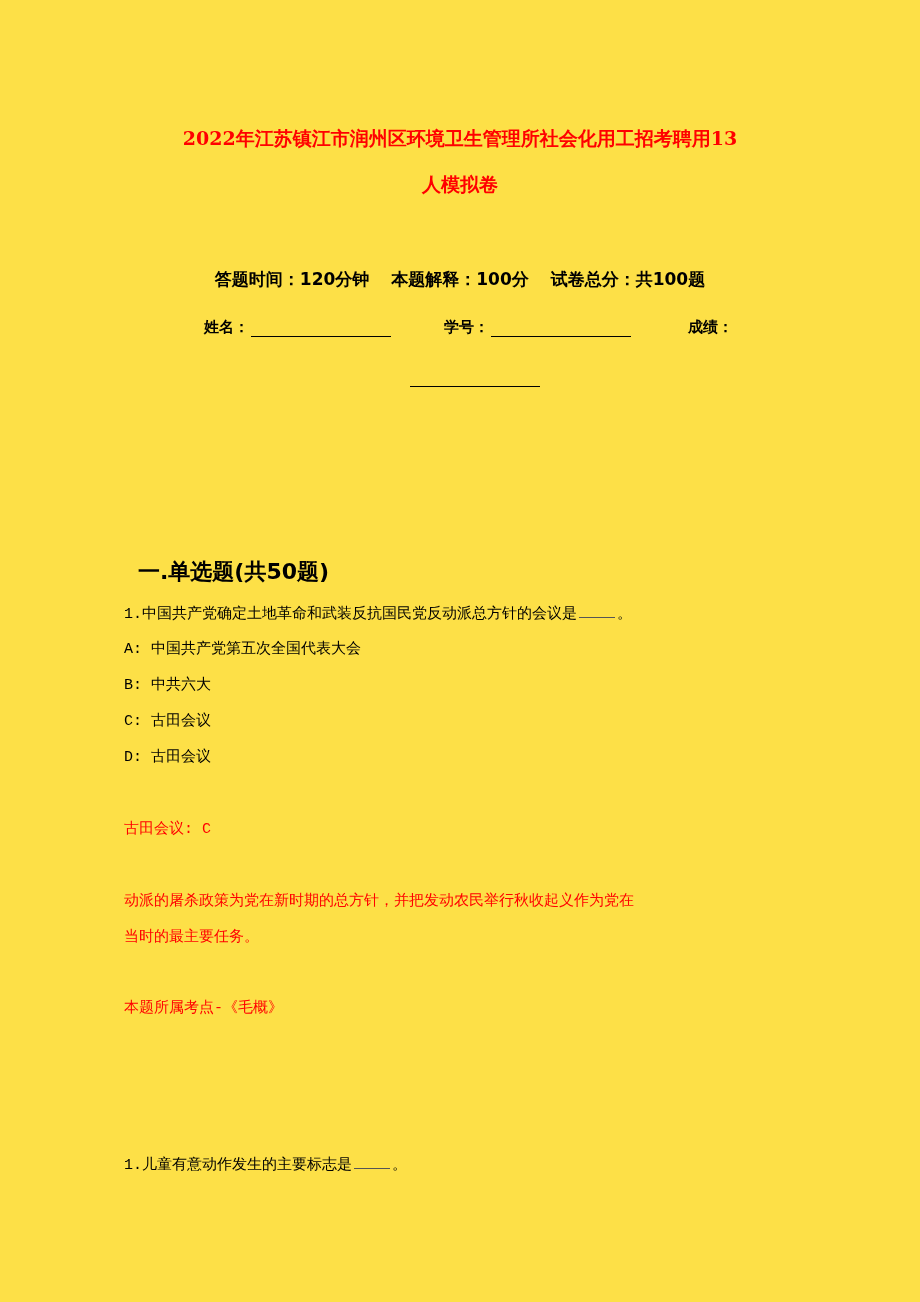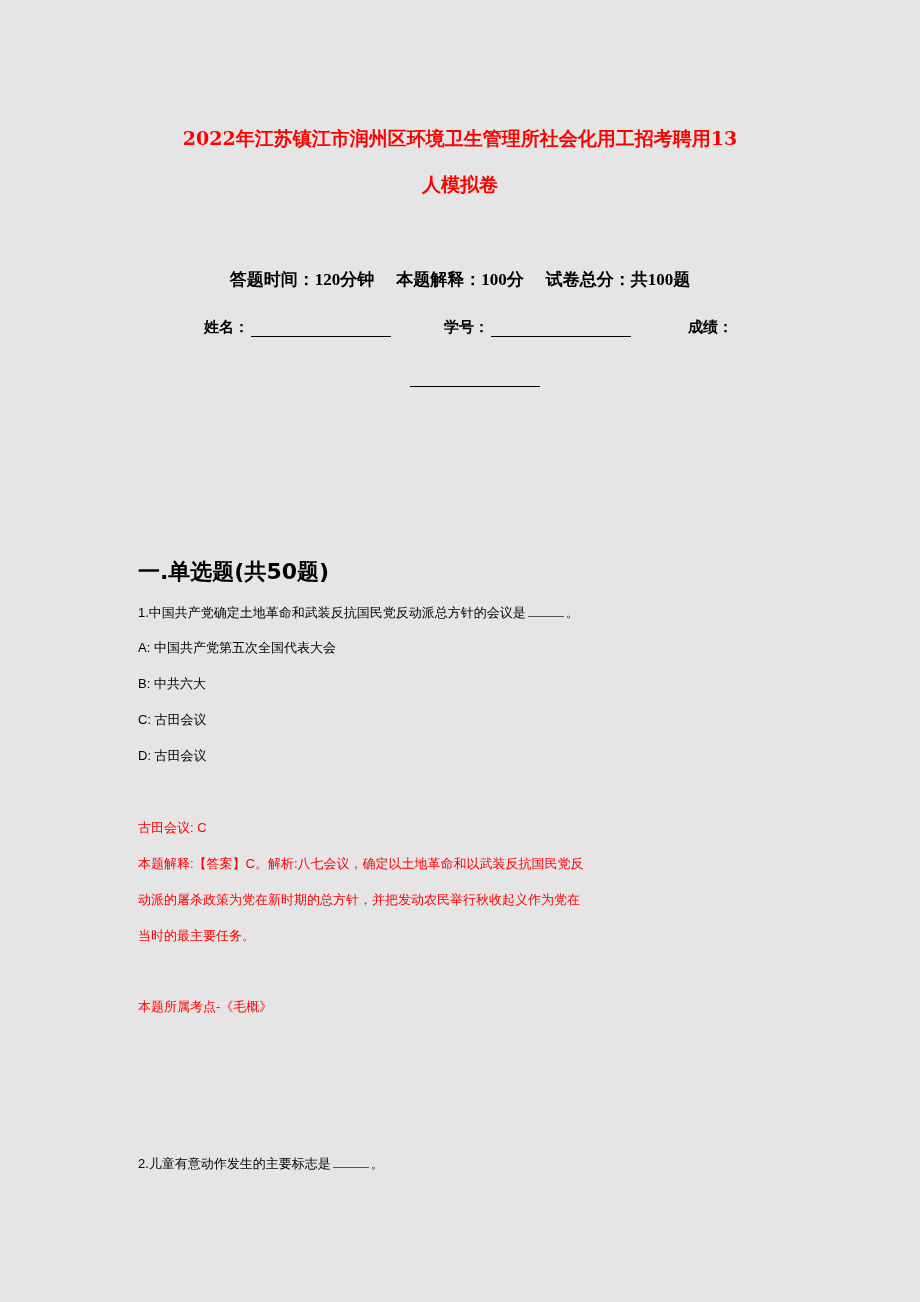--- a/index.html
+++ b/index.html
@@ -1,46 +1,46 @@
 <!DOCTYPE html>
 <html><head>
   <meta charset="utf-8">
   <style>
     html, body { margin: 0; padding: 0; background: #ffffff; }
     body { width: 920px; height: 1302px; position: relative; overflow: hidden; }
-    .page { position: absolute; left: 0; top: 0; width: 920px; height: 1302px; background: #e5e5e5; }
+    .page { position: absolute; left: 0; top: 0; width: 920px; height: 1302px; background: #fde047; }
     .title {
       position: absolute; left: 100px; width: 720px; text-align: center;
       color: #ff0000; font-family: "DejaVu Serif", "Liberation Serif", serif;
       font-weight: bold; font-size: 19px; line-height: 24px; white-space: nowrap;
     }
     .title.l1 { top: 126px; }
     .title.l2 { top: 172px; text-align: center; }
     .meta {
       position: absolute; top: 268px; left: 100px; width: 720px; text-align: center;
       font-family: "DejaVu Sans", "Liberation Sans", sans-serif; font-weight: bold;
       font-size: 17px; color: #000; white-space: nowrap;
     }
-    .meta span { display: inline-block; margin: 0 8px; font-family: Liberation Serif, serif; }
+    .meta span { display: inline-block; margin: 0 8px; }
     .fields {
       position: absolute; top: 318px; left: 204px; width: 560px;
       font-family: "DejaVu Sans", "Liberation Sans", sans-serif; font-weight: bold;
       font-size: 15px; color: #000; white-space: nowrap;
     }
     .field { position: absolute; top: 0; }
     .field .line { display: inline-block; width: 140px; border-bottom: 1px solid #000; height: 16px; vertical-align: bottom; margin-left: 2px; }
     .grade-line { position: absolute; top: 372px; left: 410px; width: 130px; border-bottom: 1px solid #000; height: 14px; }
     .section {
       position: absolute; top: 557px; left: 138px;
       font-family: "DejaVu Sans", "Liberation Sans", sans-serif; font-weight: bold;
       font-size: 22px; color: #000; white-space: nowrap;
     }
     .q {
-      position: absolute; left: 138px; font-family: Liberation Sans, sans-serif;
-      font-size: 13px; color: #000; white-space: nowrap;
+      position: absolute; left: 124px; font-family: Liberation Mono, monospace;
+      font-size: 15px; color: #000; white-space: nowrap;
     }
     .red { color: #ff0000; }
     .blank { display: inline-block; width: 36px; border-bottom: 1px solid #555; height: 12px; vertical-align: baseline; margin: 0 2px; }
   </style>
 </head>
 <body>
 
 <div class="page">
   <div class="title l1">2022年江苏镇江市润州区环境卫生管理所社会化用工招考聘用13</div>
   <div class="title l2">人模拟卷</div>
@@ -68,22 +68,21 @@
 
   <div class="q" style="top:604px">
     <span>1.中国共产党确定土地革命和武装反抗国民党反动派总方针的会议是</span><span class="blank"></span><span>。</span>
   </div>
   <div class="q" style="top:639px">A: 中国共产党第五次全国代表大会</div>
   <div class="q" style="top:675px">B: 中共六大</div>
   <div class="q" style="top:711px">C: 古田会议</div>
   <div class="q" style="top:747px">D: 古田会议</div>
 
   <div class="q red" style="top:819px">古田会议: C</div>
-  <div class="q red" style="top:855px">本题解释:【答案】C。解析:八七会议，确定以土地革命和以武装反抗国民党反</div>
   <div class="q red" style="top:891px">动派的屠杀政策为党在新时期的总方针，并把发动农民举行秋收起义作为党在</div>
   <div class="q red" style="top:927px">当时的最主要任务。</div>
 
   <div class="q red" style="top:998px">本题所属考点-《毛概》</div>
 
   <div class="q" style="top:1155px">
-    <span>2.儿童有意动作发生的主要标志是</span><span class="blank"></span><span>。</span>
+    <span>1.儿童有意动作发生的主要标志是</span><span class="blank"></span><span>。</span>
   </div>
 </div>
 
 </body></html>

